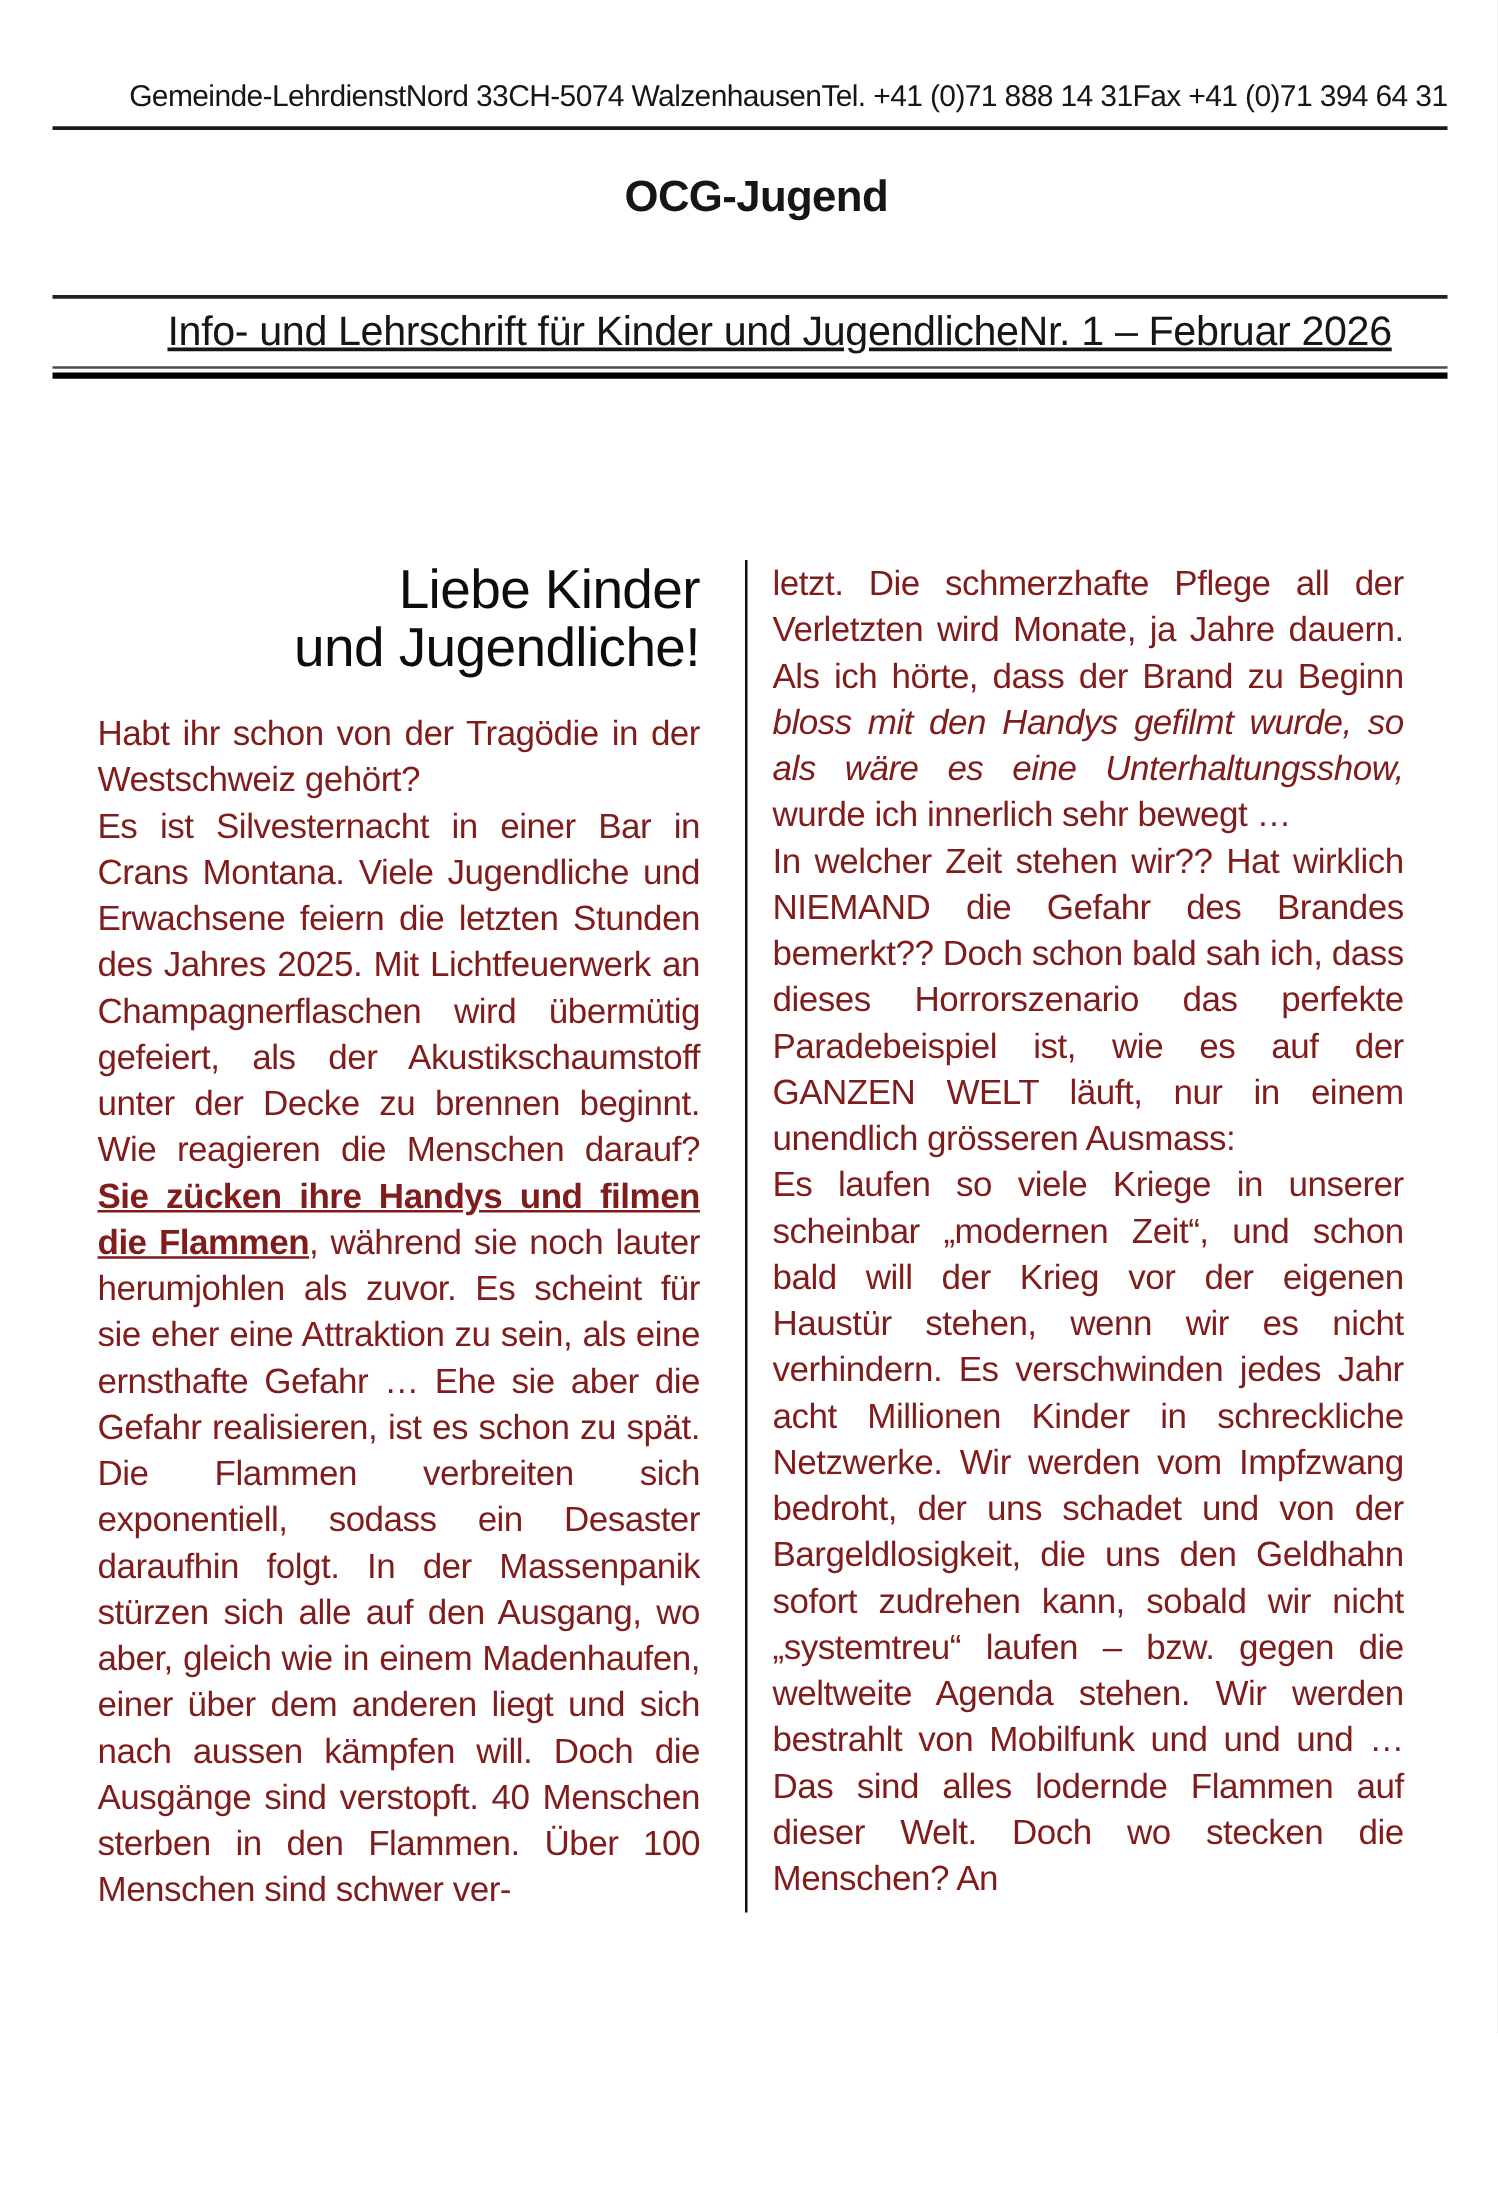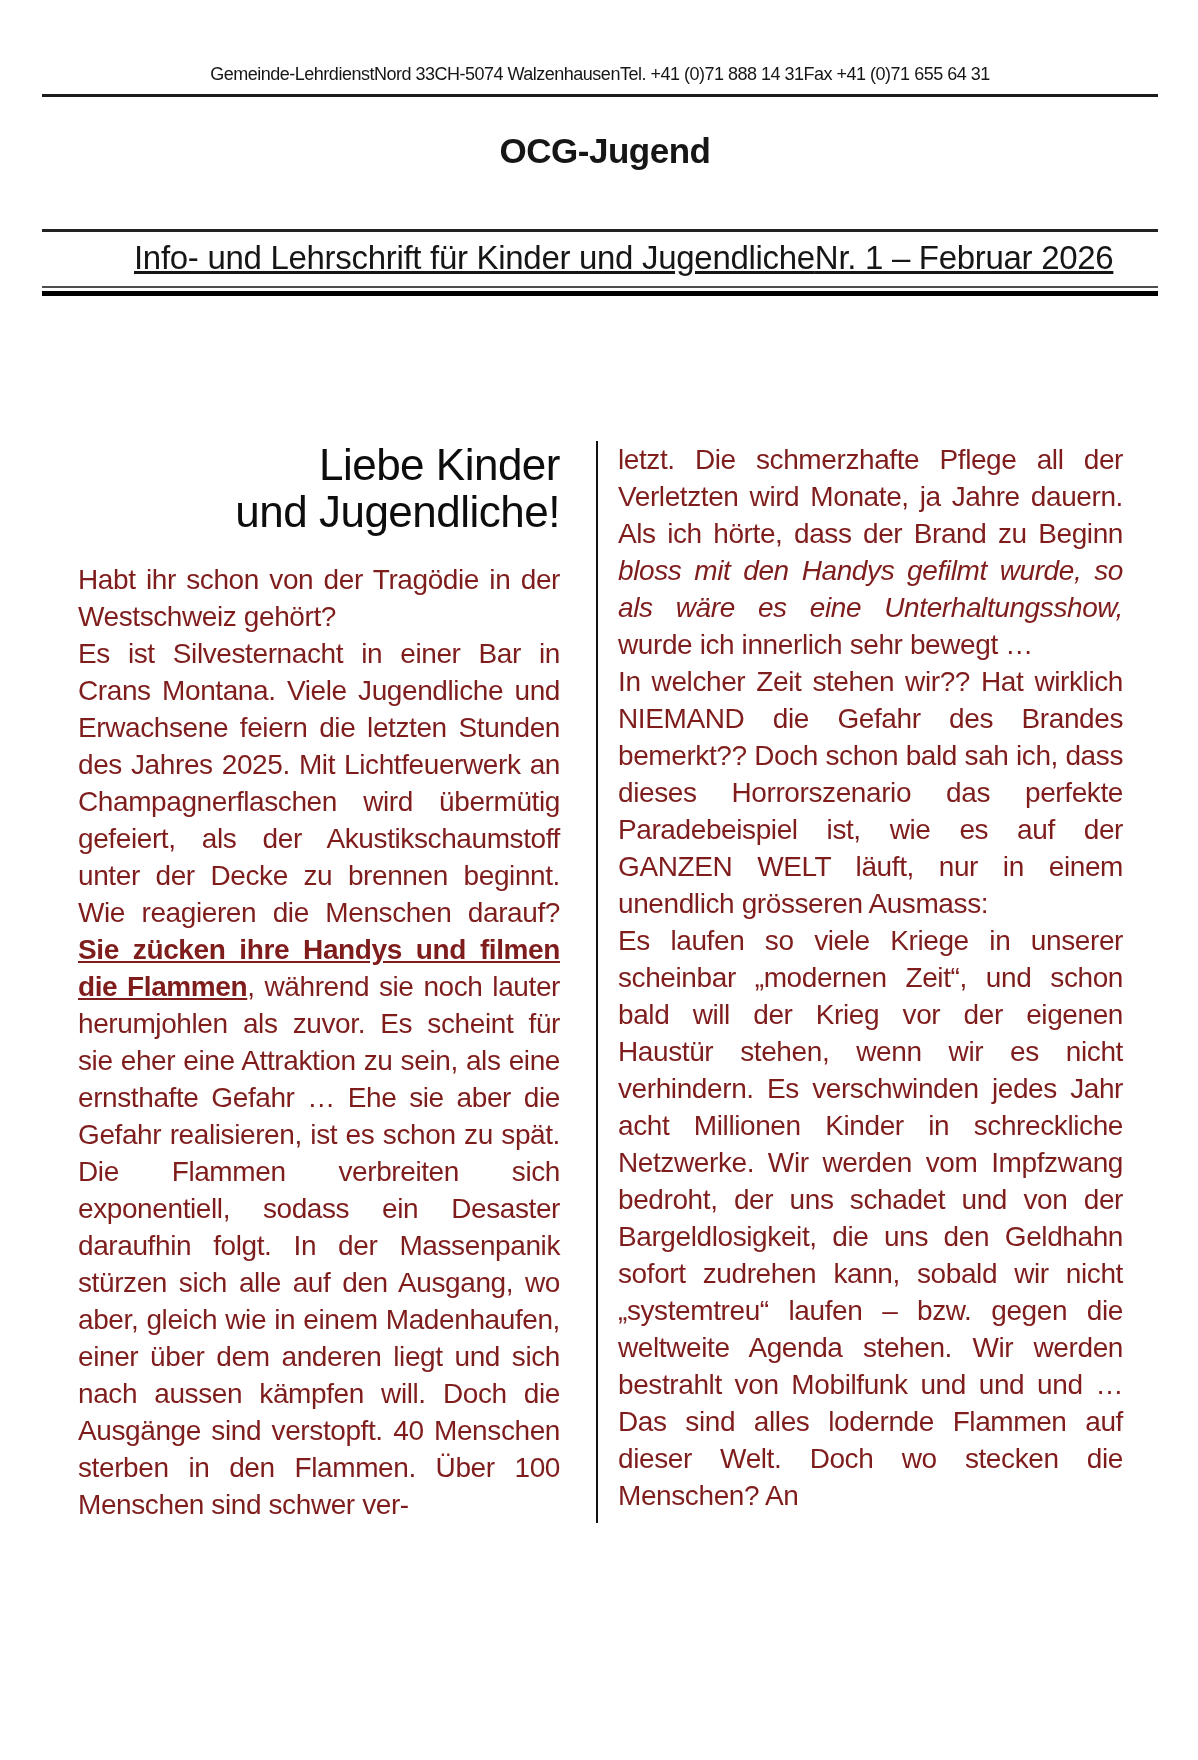--- a/index.html
+++ b/index.html
@@ -12,24 +12,24 @@
     width: 1198px;
     height: 1760px;
     margin: 0 auto;
     background: #ffffff;
     overflow: hidden;
   }
 
   
   .contact-row {
     display: flex;
-    justify-content: center;
+    justify-content: flex-end;
     align-items: baseline;
     margin: 64px 40px 0 42px;
-    font-size: 18px;
+    font-size: 24px;
     letter-spacing: -0.5px;
     white-space: nowrap;
     color: #161616;
   }
   .contact-rule {
     height: 3px;
     background: #1a1a1a;
     margin: 9px 40px 0 42px;
   }
 
@@ -118,21 +118,21 @@
 </head>
 <body>
 
 <div class="page">
 
   <div class="contact-row">
     <span>Gemeinde-Lehrdienst</span>
     <span>Nord 33</span>
     <span>CH-5074 Walzenhausen</span>
     <span>Tel. +41 (0)71 888 14 31</span>
-    <span>Fax +41 (0)71 655 64 31</span>
+    <span>Fax +41 (0)71 394 64 31</span>
   </div>
   <div class="contact-rule"></div>
 
   <div class="masthead">
     <div class="masthead-subtitle">OCG-Jugend</div>
   </div>
 
   <div class="banner">
     <div class="banner-rule-top"></div>
     <div class="banner-content">

